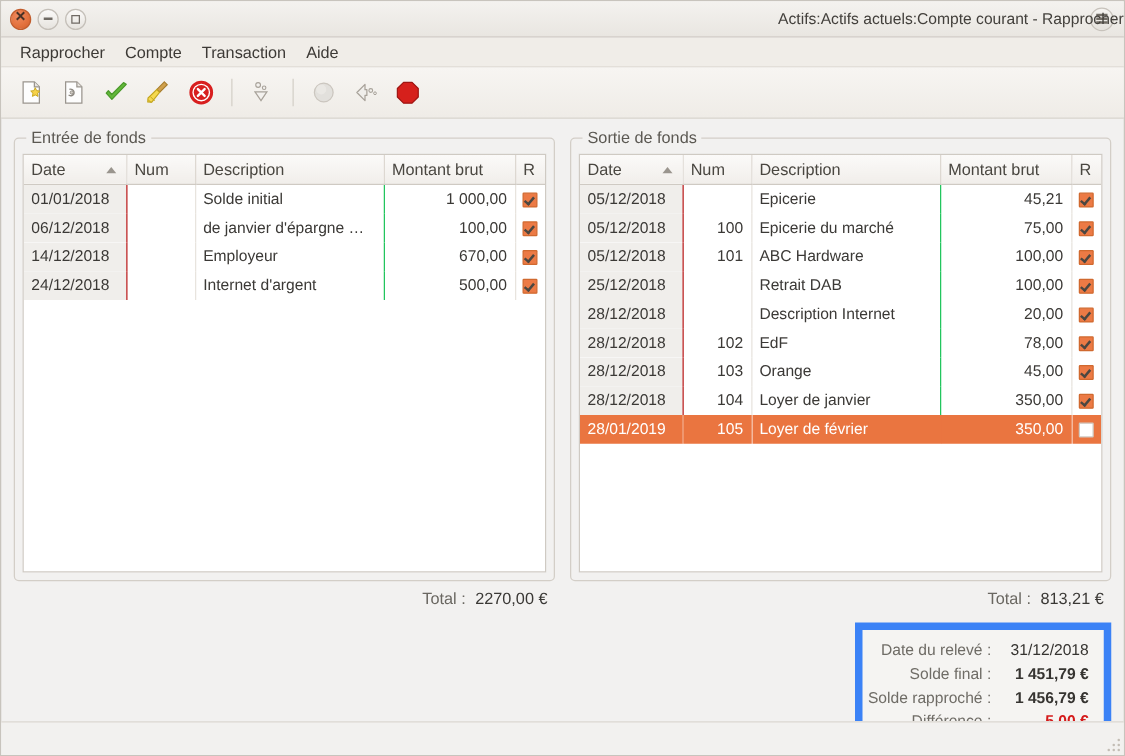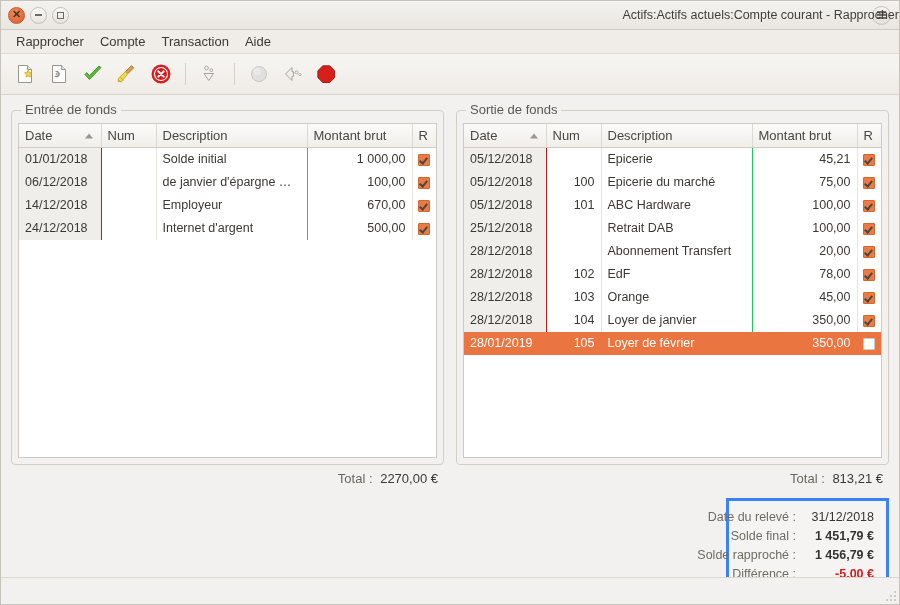--- a/index.html
+++ b/index.html
@@ -279,25 +279,25 @@
   .total-row .tlabel { color: #6a6761; }
   .total-row .tvalue { color: #3a3835; margin-left: 4px; }
 
   
   .summary-holder {
     display: flex;
     justify-content: flex-end;
     margin-top: 12px;
   }
   .summary {
-    border: 3px solid #3b82f6;
+    border: 6px solid #3b82f6;
     background: #f5f4f2;
     padding: 7px 12px 8px 12px;
     box-sizing: border-box;
-    width: 163px;
+    width: 205px;
   }
   .summary .srow {
     display: flex;
     justify-content: flex-end;
     align-items: baseline;
     line-height: 19px;
     font-size: 12.5px;
     white-space: nowrap;
   }
   .summary .slabel {
@@ -575,21 +575,21 @@
                   <tr>
                     <td class="c-date">25/12/2018</td>
                     <td class="c-num"></td>
                     <td class="c-desc">Retrait DAB</td>
                     <td class="c-amt">100,00</td>
                     <td class="c-r"><span class="chk"></span></td>
                   </tr>
                   <tr>
                     <td class="c-date">28/12/2018</td>
                     <td class="c-num"></td>
-                    <td class="c-desc">Abonnement Transfert</td>
+                    <td class="c-desc">Description Internet</td>
                     <td class="c-amt">20,00</td>
                     <td class="c-r"><span class="chk"></span></td>
                   </tr>
                   <tr>
                     <td class="c-date">28/12/2018</td>
                     <td class="c-num">102</td>
                     <td class="c-desc">EdF</td>
                     <td class="c-amt">78,00</td>
                     <td class="c-r"><span class="chk"></span></td>
                   </tr>

